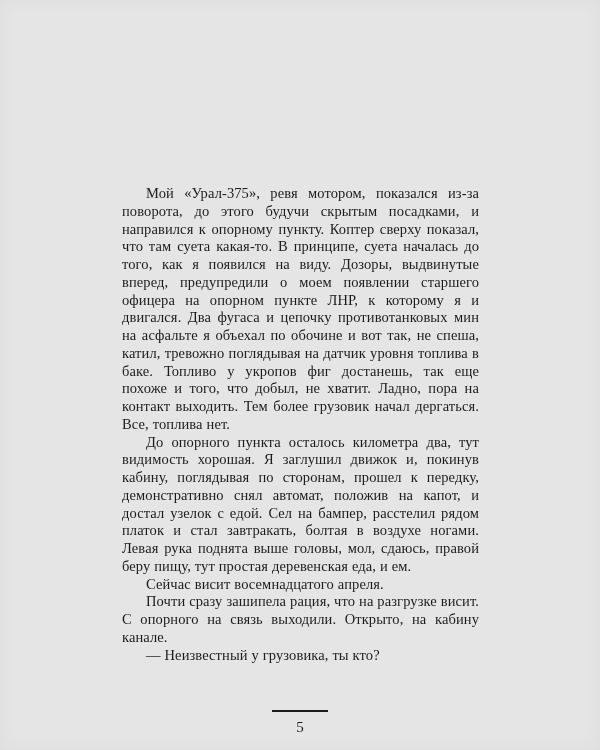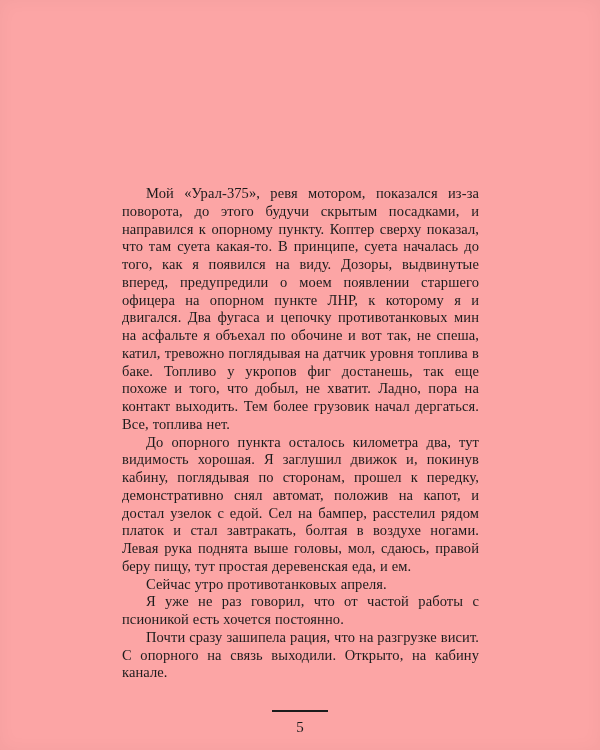--- a/index.html
+++ b/index.html
@@ -4,21 +4,21 @@
 <style>
   html, body {
     margin: 0;
     padding: 0;
     background: #ffffff;
   }
   .page {
     position: relative;
     width: 600px;
     height: 750px;
-    background: #fca5a5;
+    background: #e5e5e5;
     overflow: hidden;
     font-family: "Liberation Serif", "DejaVu Serif", serif;
     color: #1c1c1c;
     box-shadow: inset 0 0 18px rgba(0,0,0,0.04);
   }
   .text-block {
     position: absolute;
     left: 122px;
     top: 185px;
     width: 357px;
@@ -54,21 +54,21 @@
     color: #1c1c1c;
   }
 </style>
 </head>
 <body>
 
 <div class="page">
   <div class="text-block" lang="ru">
     <p>Мой «Урал-375», ревя мотором, показался из-за поворота, до этого будучи скрытым посадками, и направился к опорному пункту. Коптер сверху показал, что там суета какая-то. В принципе, суета началась до того, как я появился на виду. Дозоры, выдвинутые вперед, предупредили о моем появлении старшего офицера на опорном пункте ЛНР, к которому я и двигался. Два фугаса и цепочку противотанковых мин на асфальте я объехал по обочине и вот так, не спеша, катил, тревожно поглядывая на датчик уровня топлива в баке. Топливо у укропов фиг достанешь, так еще похоже и того, что добыл, не хватит. Ладно, пора на контакт выходить. Тем более грузовик начал дергаться. Все, топлива нет.</p>
     <p>До опорного пункта осталось километра два, тут видимость хорошая. Я заглушил движок и, покинув кабину, поглядывая по сторонам, прошел к передку, демонстративно снял автомат, положив на капот, и достал узелок с едой. Сел на бампер, расстелил рядом платок и стал завтракать, болтая в воздухе ногами. Левая рука поднята выше головы, мол, сдаюсь, правой беру пищу, тут простая деревенская еда, и ем.</p>
-    <p>Сейчас утро противотанковых апреля.</p>
-    <p>Я уже не раз говорил, что от частой работы с псионикой есть хочется постоянно.</p>
+    <p>Сейчас висит восемнадцатого апреля.</p>
     <p>Почти сразу зашипела рация, что на разгрузке висит. С опорного на связь выходили. Открыто, на кабину канале.</p>
+    <p>— Неизвестный у грузовика, ты кто?</p>
   </div>
   <div class="page-footer">
     <div class="footer-rule"></div>
     <div class="page-number">5</div>
   </div>
 </div>
 
 </body></html>

